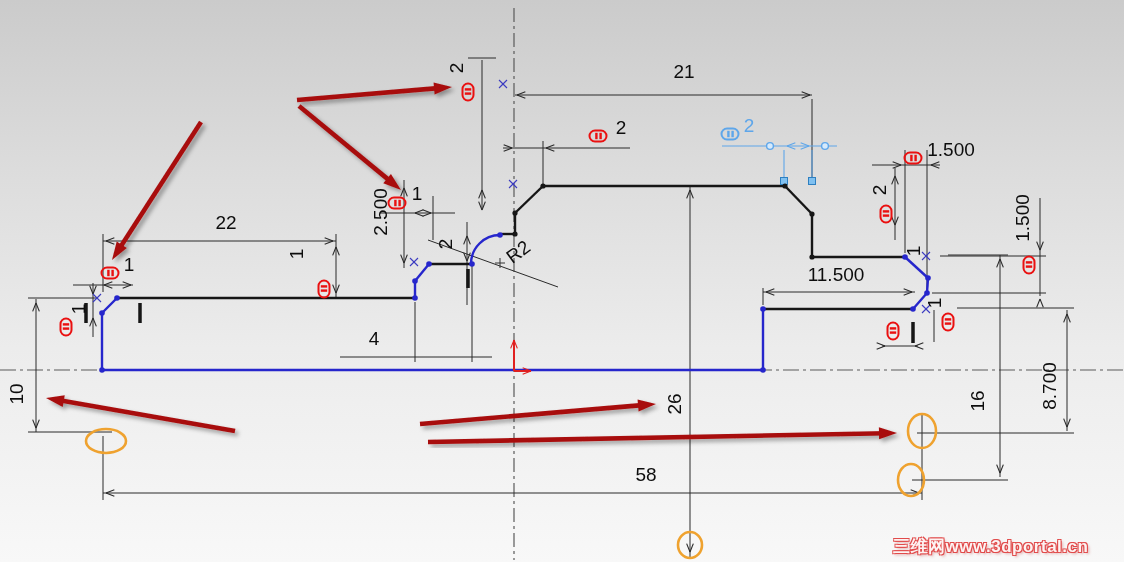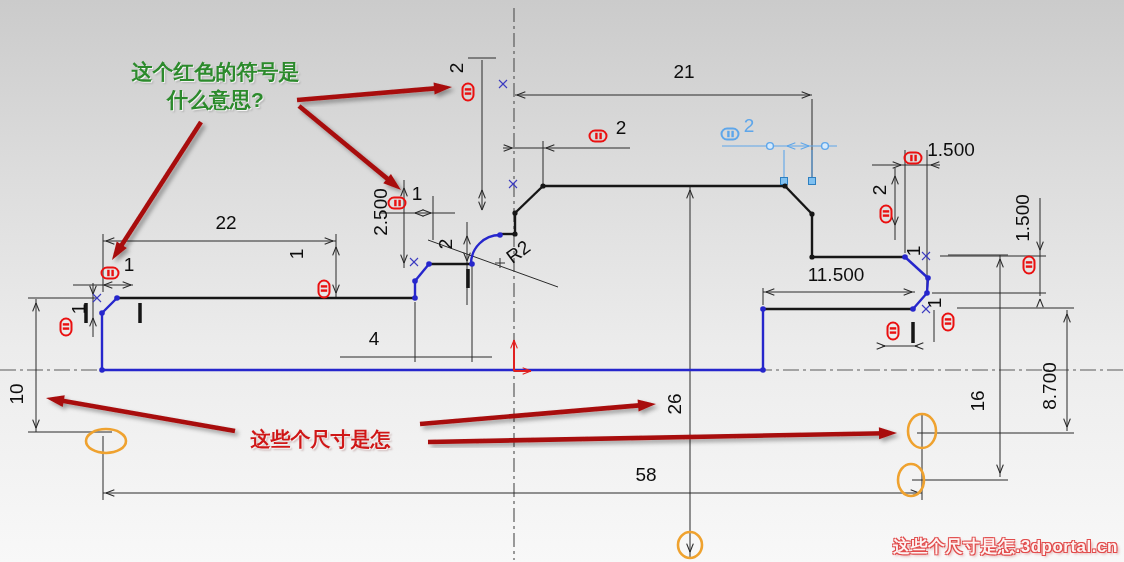--- a/index.html
+++ b/index.html
@@ -340,23 +340,18 @@
       <g filter="url(#ash)">
         <line x1="428" y1="442" x2="886.2019879852955" y2="433.2072113179794" stroke="#a81111" stroke-width="4.6"></line>
         <polygon points="897,433 879.1184307077034,439.344247760357 878.8881959099484,427.3464566329077" fill="#a81111"></polygon>
       </g>
       <g filter="url(#ash)">
         <line x1="235" y1="431" x2="56.63904512508496" y2="399.85761105358625" stroke="#a81111" stroke-width="4.6"></line>
         <polygon points="46,398 64.76374801602287,395.1854377975966 62.69973573426035,407.006599047691" fill="#a81111"></polygon>
       </g>
     </svg>
 
-  <div class="anno green-q" style="left:108px;top:58px;width:215px;">
-    <div>这个红色的符号是</div>
-    <div>什么意思?</div>
+
+  <div class="anno red-q" style="left:228px;top:426px;width:185px;">
   </div>
 
-  <div class="anno red-q" style="left:228px;top:426px;width:185px;">
-    <div>这些个尺寸是怎</div>
-  </div>
-
-  <div class="anno watermark" style="left:893px;top:536px;">这些个尺寸是怎.3dportal.cn</div>
+  <div class="anno watermark" style="left:893px;top:536px;">三维网www.3dportal.cn</div>
 </div>
 
 </body></html>

